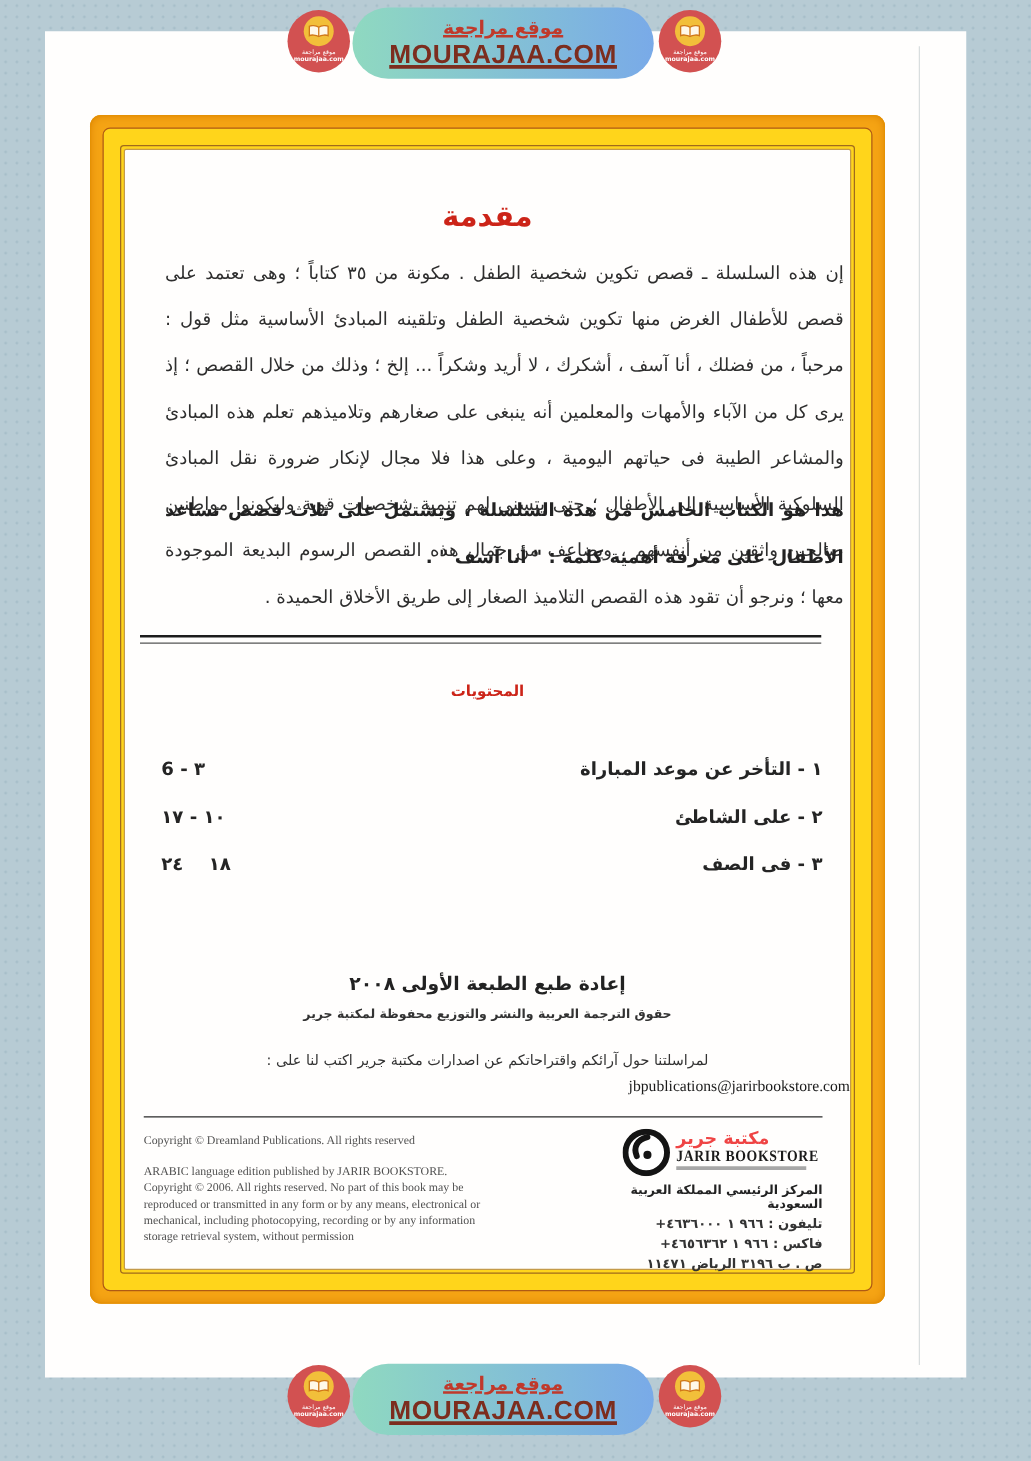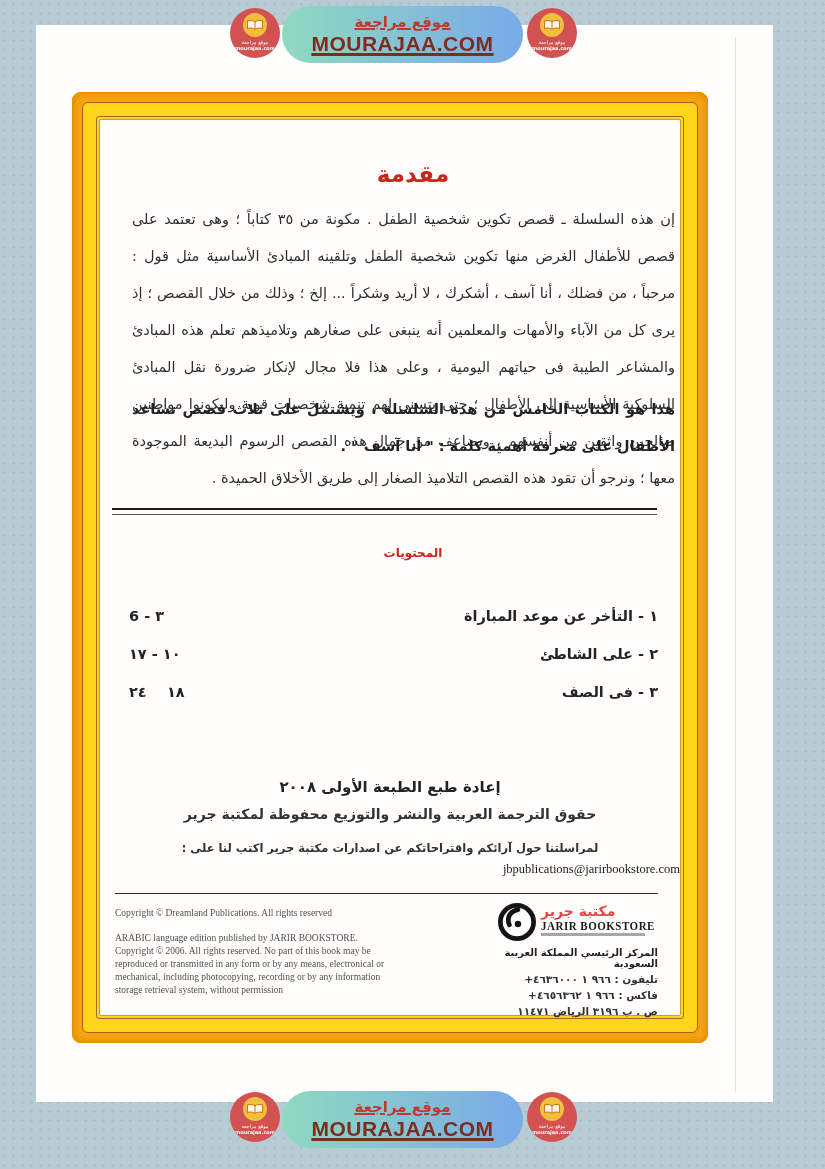--- a/index.html
+++ b/index.html
@@ -18,37 +18,37 @@
     background:#f5a414;border-radius:9px;padding:10px;
     box-shadow:inset 0 0 0 1px #e59104, inset 0 0 8px #d97f00;}
   .frame-yellow{box-sizing:border-box;width:100%;height:100%;background:#ffd51b;
     border:1px solid #b05a14;border-radius:6px;padding:13px;}
   .frame-line{box-sizing:border-box;width:100%;height:100%;
     border:1px solid #a06b1d;border-radius:3px;padding:2px;}
   .frame-inner{box-sizing:border-box;width:100%;height:100%;background:#fffefd;
     border:1px solid #c49a4a;border-radius:2px;}
   
   .t-red{position:absolute;left:64px;width:580px;text-align:center;color:#cc2418;
-    font-weight:bold;direction:rtl;margin-left:23px;}
+    font-weight:bold;direction:rtl;}
   .t-muqaddima{top:136px;font-size:23px;letter-spacing:1px;}
   .t-contents{top:521px;font-size:12px;}
   .para{position:absolute;left:96px;width:543px;direction:rtl;text-align:justify;
     color:#2e2e2e;font-size:14.5px;line-height:37px;}
   .para-intro{top:176px;}
   .para-bold{top:366px;font-weight:bold;color:#222;}
   .rule1{position:absolute;left:76px;top:483px;width:545px;height:4px;
     border-top:2px solid #1c1c1c;border-bottom:1px solid #555;}
   .toc-row{position:absolute;left:79px;width:543px;height:26px;direction:rtl;
     display:flex;justify-content:space-between;align-items:center;
     color:#242424;font-size:14.5px;font-weight:bold;}
   .toc-pages{direction:rtl;white-space:pre;padding-right:0;padding-left:14px;font-weight:bold;}
   .pub-line{position:absolute;left:64px;width:580px;text-align:center;direction:rtl;color:#222;}
   .pub-1{top:753px;font-size:15px;font-weight:bold;}
-  .pub-2{top:781px;font-size:14px;font-weight:bold;color:#333;}
-  .pub-3{top:816px;font-size:11.5px;font-weight:bold;color:#333;}
+  .pub-2{top:781px;font-size:10px;font-weight:bold;color:#333;}
+  .pub-3{top:816px;font-size:11.5px;font-weight:normal;color:#333;}
   .pub-4{top:837px;font-size:12.5px;font-weight:normal;direction:ltr;
     font-family:"Liberation Serif",serif;color:#1a1a1a;text-align:right;}
   .rule2{position:absolute;left:79px;top:868px;width:543px;border-top:1.5px solid #2a2a2a;}
   .copy{position:absolute;left:79px;top:882px;width:340px;color:#4f4f4f;
     font-family:"Liberation Serif",serif;font-size:9.5px;line-height:13px;direction:ltr;}
   .copy-block{margin-top:12px;white-space:pre-line;}
   
   .jarir{position:absolute;right:115px;top:878px;width:160px;direction:rtl;text-align:right;}
   .jarir-logo-row{display:flex;flex-direction:row-reverse;align-items:flex-start;gap:5px;justify-content:flex-start;}
   .jarir-names{display:flex;flex-direction:column;align-items:flex-end;}

